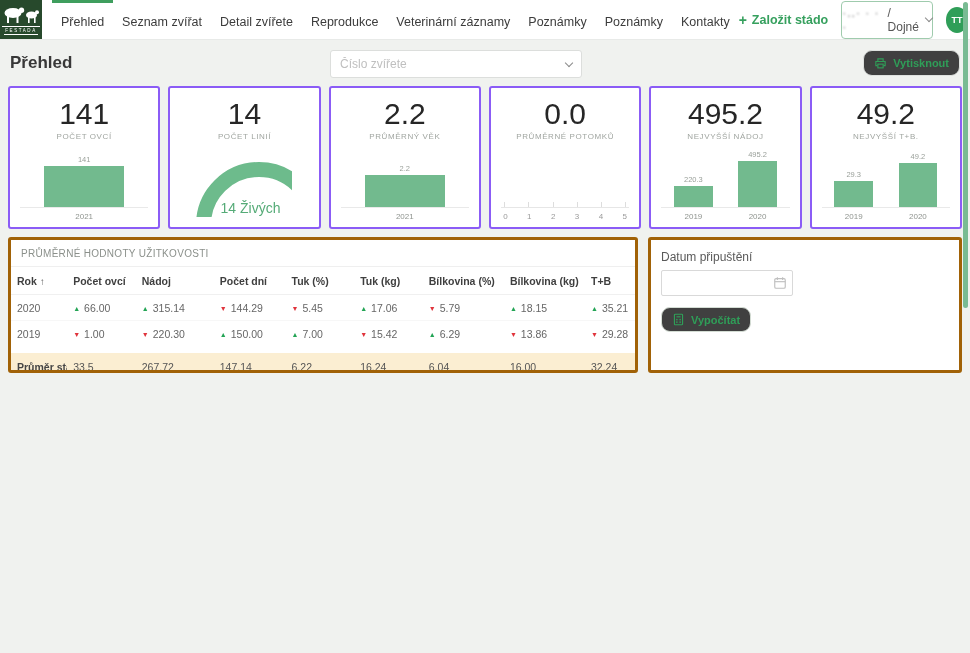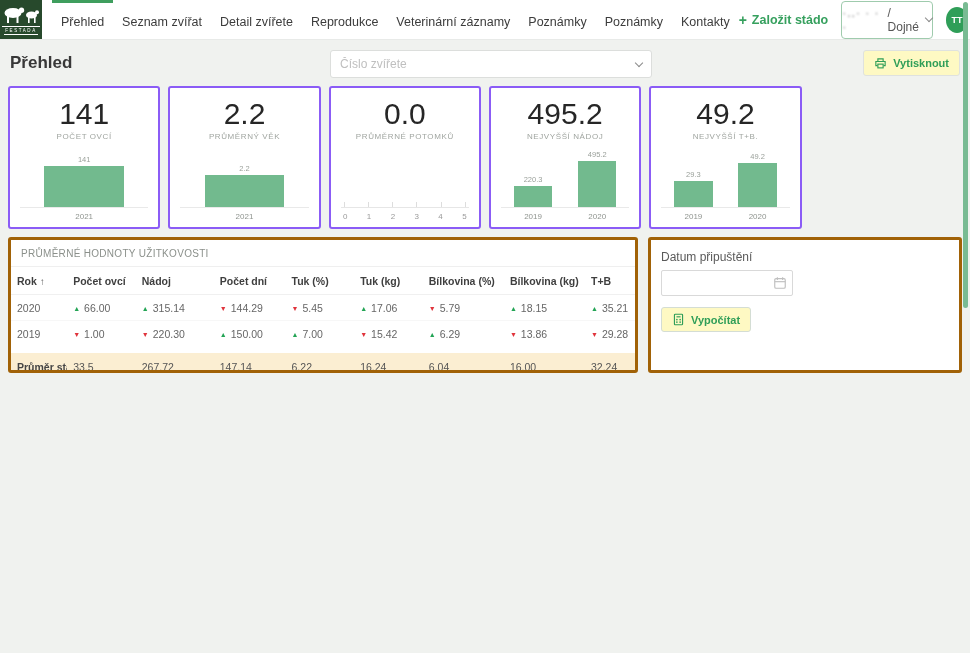--- a/index.html
+++ b/index.html
@@ -20,24 +20,24 @@
   .create-herd .plus { font-size:14px; font-weight:bold; }
   .herd-select { display:flex; align-items:center; gap:6px; border:1px solid #9fcbad; border-radius:4px; padding:4px 0; font-size:12px; color:#555; background:#fff; cursor:pointer; min-width:88px; }
   .herd-select .redacted { filter:blur(1.3px); color:#777; letter-spacing:1px; }
   .chev { width:6px; height:6px; border-right:1.5px solid #8a8a8a; border-bottom:1.5px solid #8a8a8a; transform:rotate(45deg); margin-top:-3px; flex:none; }
   .avatar { width:26px; height:26px; border-radius:50%; background:#2f9e58; color:#fff; font-size:9px; font-weight:bold; display:flex; align-items:center; justify-content:center; cursor:pointer; }
 
   
   .content { padding:0 8px; }
   .toolbar { position:relative; height:46px; }
   .page-title { position:absolute; left:2px; top:13px; font-size:17px; font-weight:bold; color:#383838; }
-  .animal-select { position:absolute; left:322px; top:10px; width:322px; height:28px; background:#fff; border:1px solid #dcdedc; border-radius:3px; display:flex; align-items:center; padding:3px 9px; }
+  .animal-select { position:absolute; left:322px; top:10px; width:252px; height:28px; background:#fff; border:1px solid #dcdedc; border-radius:3px; display:flex; align-items:center; padding:3px 9px; }
   .animal-select input { flex:1; border:none; outline:none; font-size:12px; color:#555; font-family:inherit; background:transparent; }
   .animal-select input::placeholder { color:#bfbfbf; }
-  .btn { display:inline-flex; align-items:center; gap:6px; background:#fef9c3; border:1px solid #dfe2df; border-radius:3px; color:#2f9e58; font-size:11px; font-weight:bold; cursor:pointer; font-family:inherit; }
+  .btn { display:inline-flex; align-items:center; gap:6px; background:#404040; border:1px solid #dfe2df; border-radius:9px; color:#2f9e58; font-size:11px; font-weight:bold; cursor:pointer; font-family:inherit; }
   .print-btn { position:absolute; right:2px; top:10px; padding:5px 10px; height:26px; }
 
   
   .cards { display:grid; grid-template-columns:repeat(6,1fr); gap:8px; }
   .card { background:#fff; border:2px solid #8b5cf6; border-radius:3px; height:143px; position:relative; display:flex; flex-direction:column; align-items:center; padding-top:9px; overflow:hidden; }
   .card .num { font-size:30px; color:#262626; line-height:1.1; }
   .card .lbl { font-size:8px; color:#a0a5a0; letter-spacing:0.6px; margin-top:2px; }
   .chart-area { position:absolute; left:10px; right:10px; bottom:6px; }
   .bars-row { display:flex; justify-content:space-around; align-items:flex-end; height:58px; border-bottom:1px solid #e9e9e9; }
   .bar-col { display:flex; flex-direction:column; align-items:center; justify-content:flex-end; height:100%; }
@@ -148,20 +148,31 @@
         <div class="lbl">POČET OVCÍ</div>
         <div class="chart-area">
           <div class="bars-row">
             <div class="bar-col" style="width: 62%;">
               <div class="bar-val">141</div>
               <div class="bar" style="height: 41px;"></div>
             </div>
           </div>
           <div class="ticks-row">
             <span style="width: 62%;">2021</span>
+          </div>
+        </div>
+      </div>
+      <div class="card">
+        <div class="num">14</div>
+        <div class="lbl">POČET LINIÍ</div>
+        <div class="chart-area">
+          <div class="gauge-wrap">
+            <div class="gauge">
+              <div class="gauge-text">14 Živých</div>
+            </div>
           </div>
         </div>
       </div>
       <div class="card">
         <div class="num">2.2</div>
         <div class="lbl">PRŮMĚRNÝ VĚK</div>
         <div class="chart-area">
           <div class="bars-row">
             <div class="bar-col" style="width: 62%;">
               <div class="bar-val">2.2</div>

